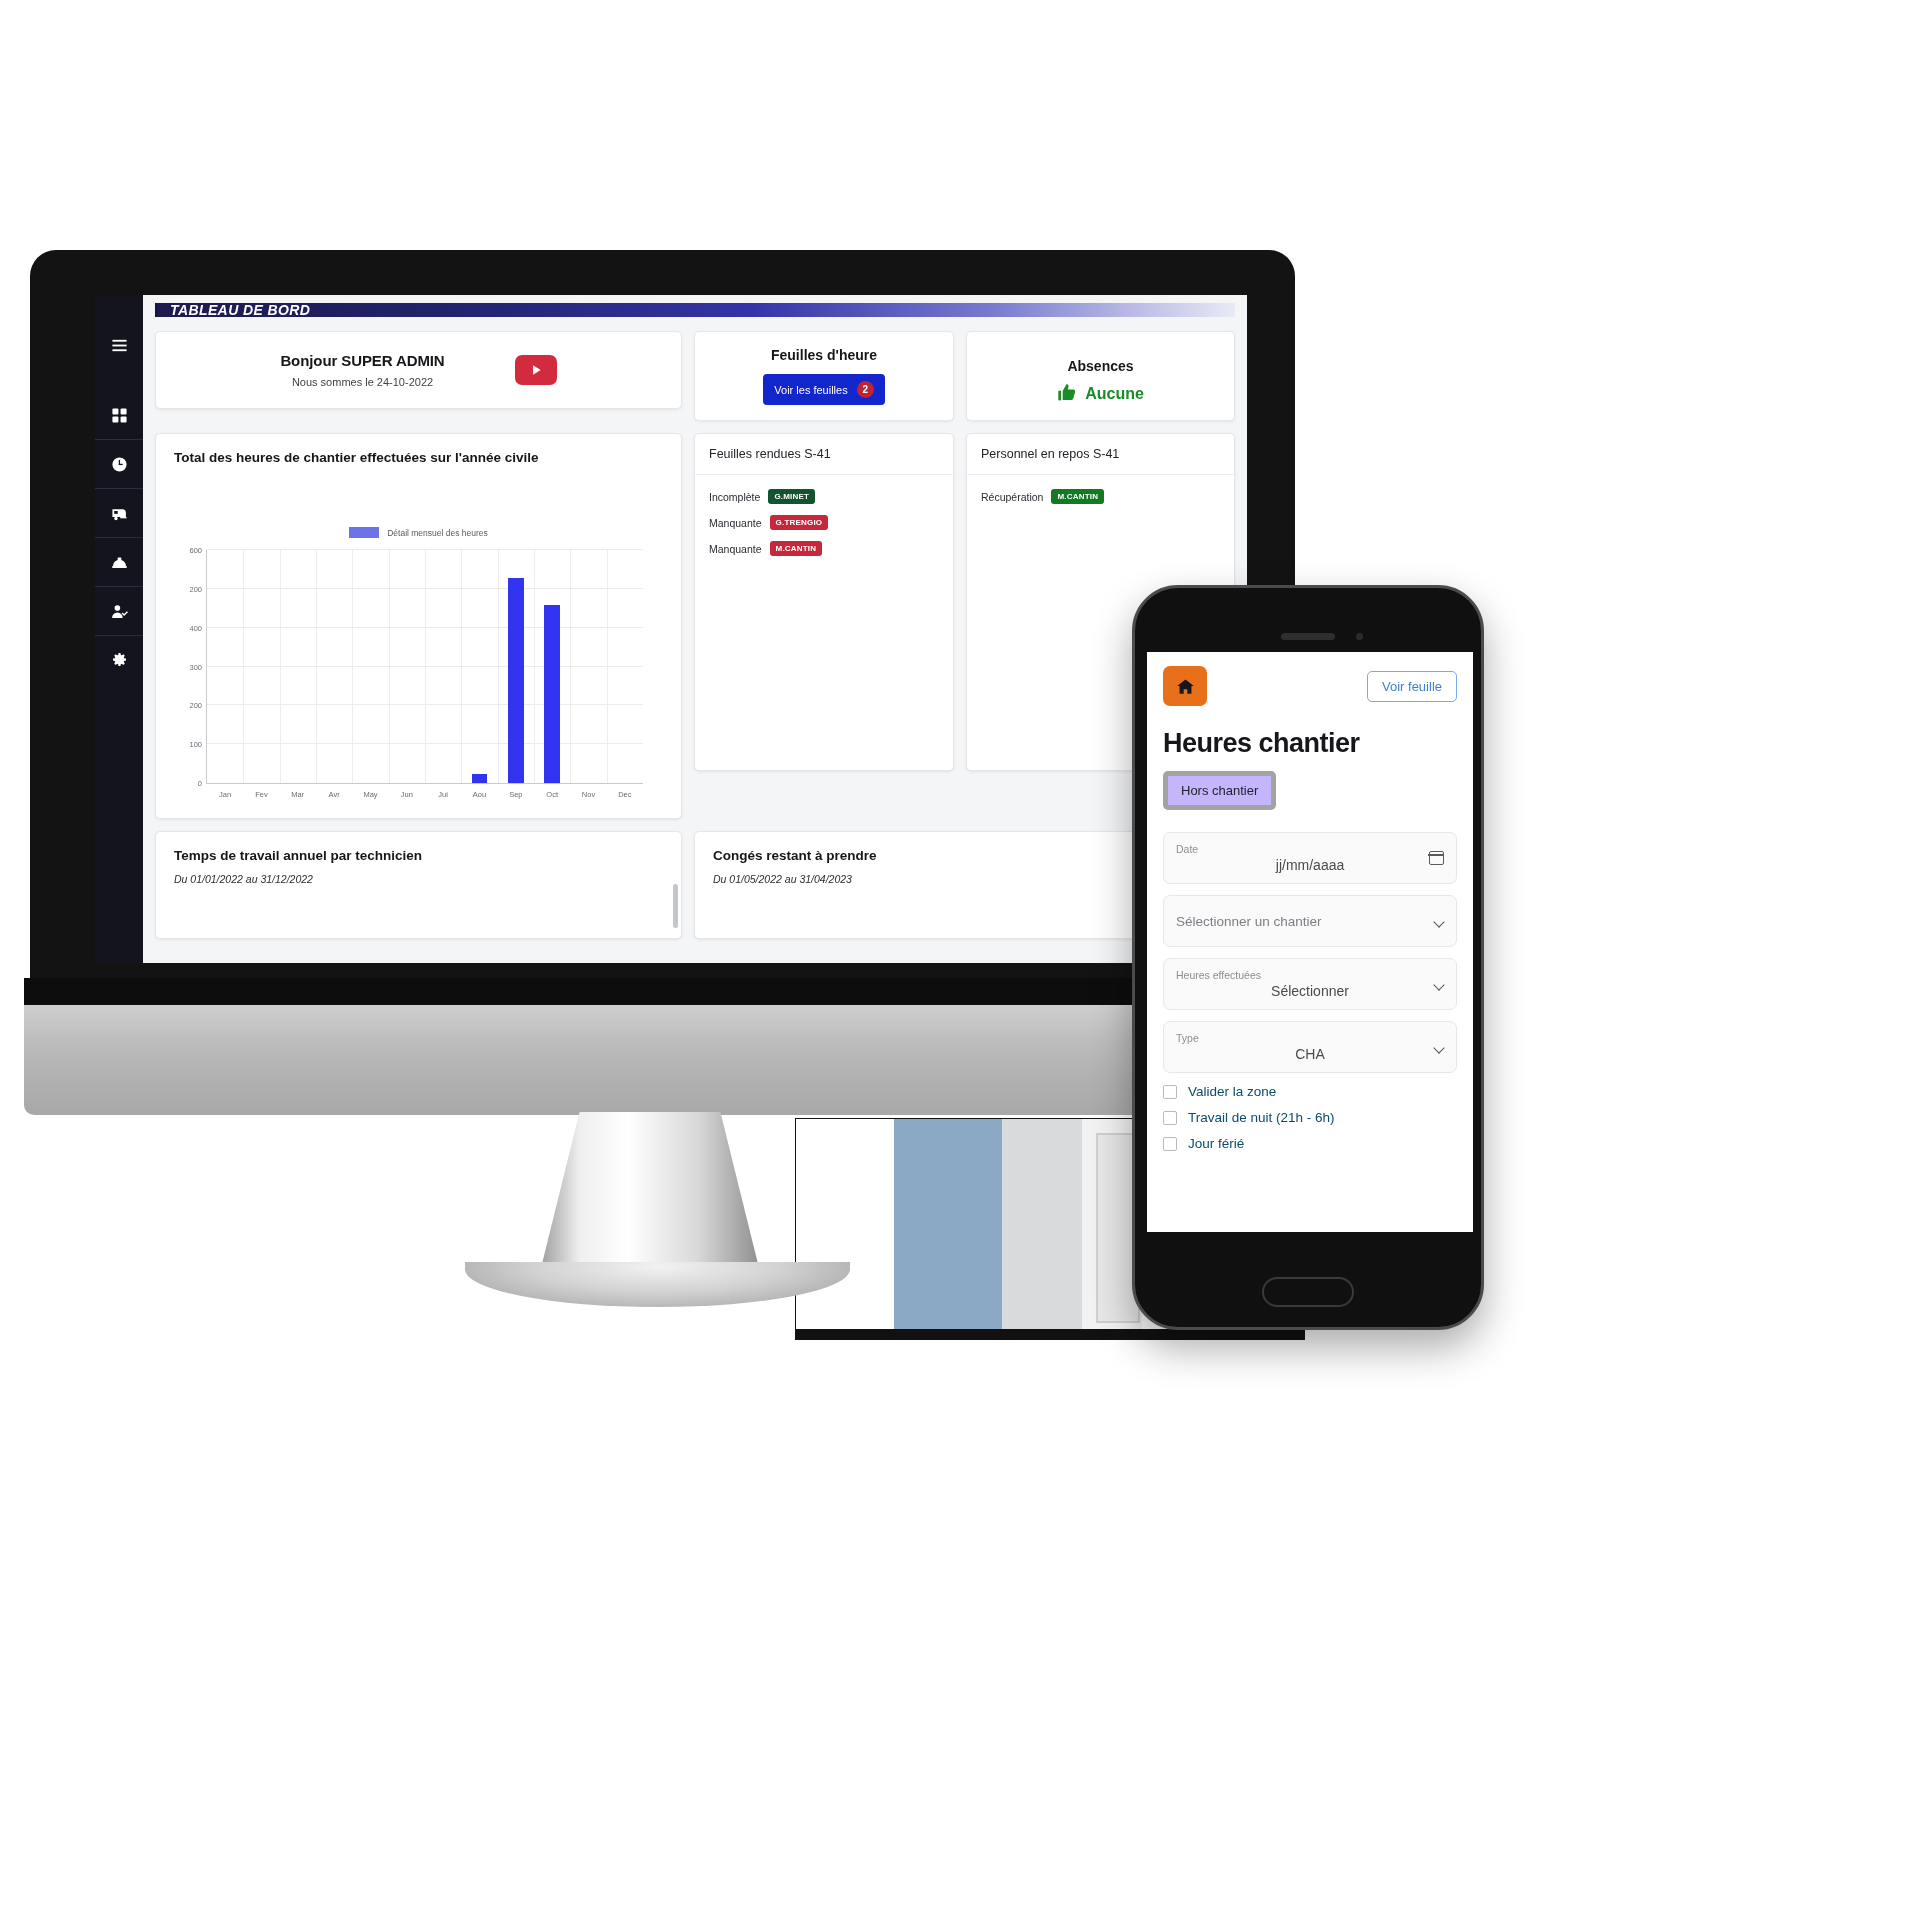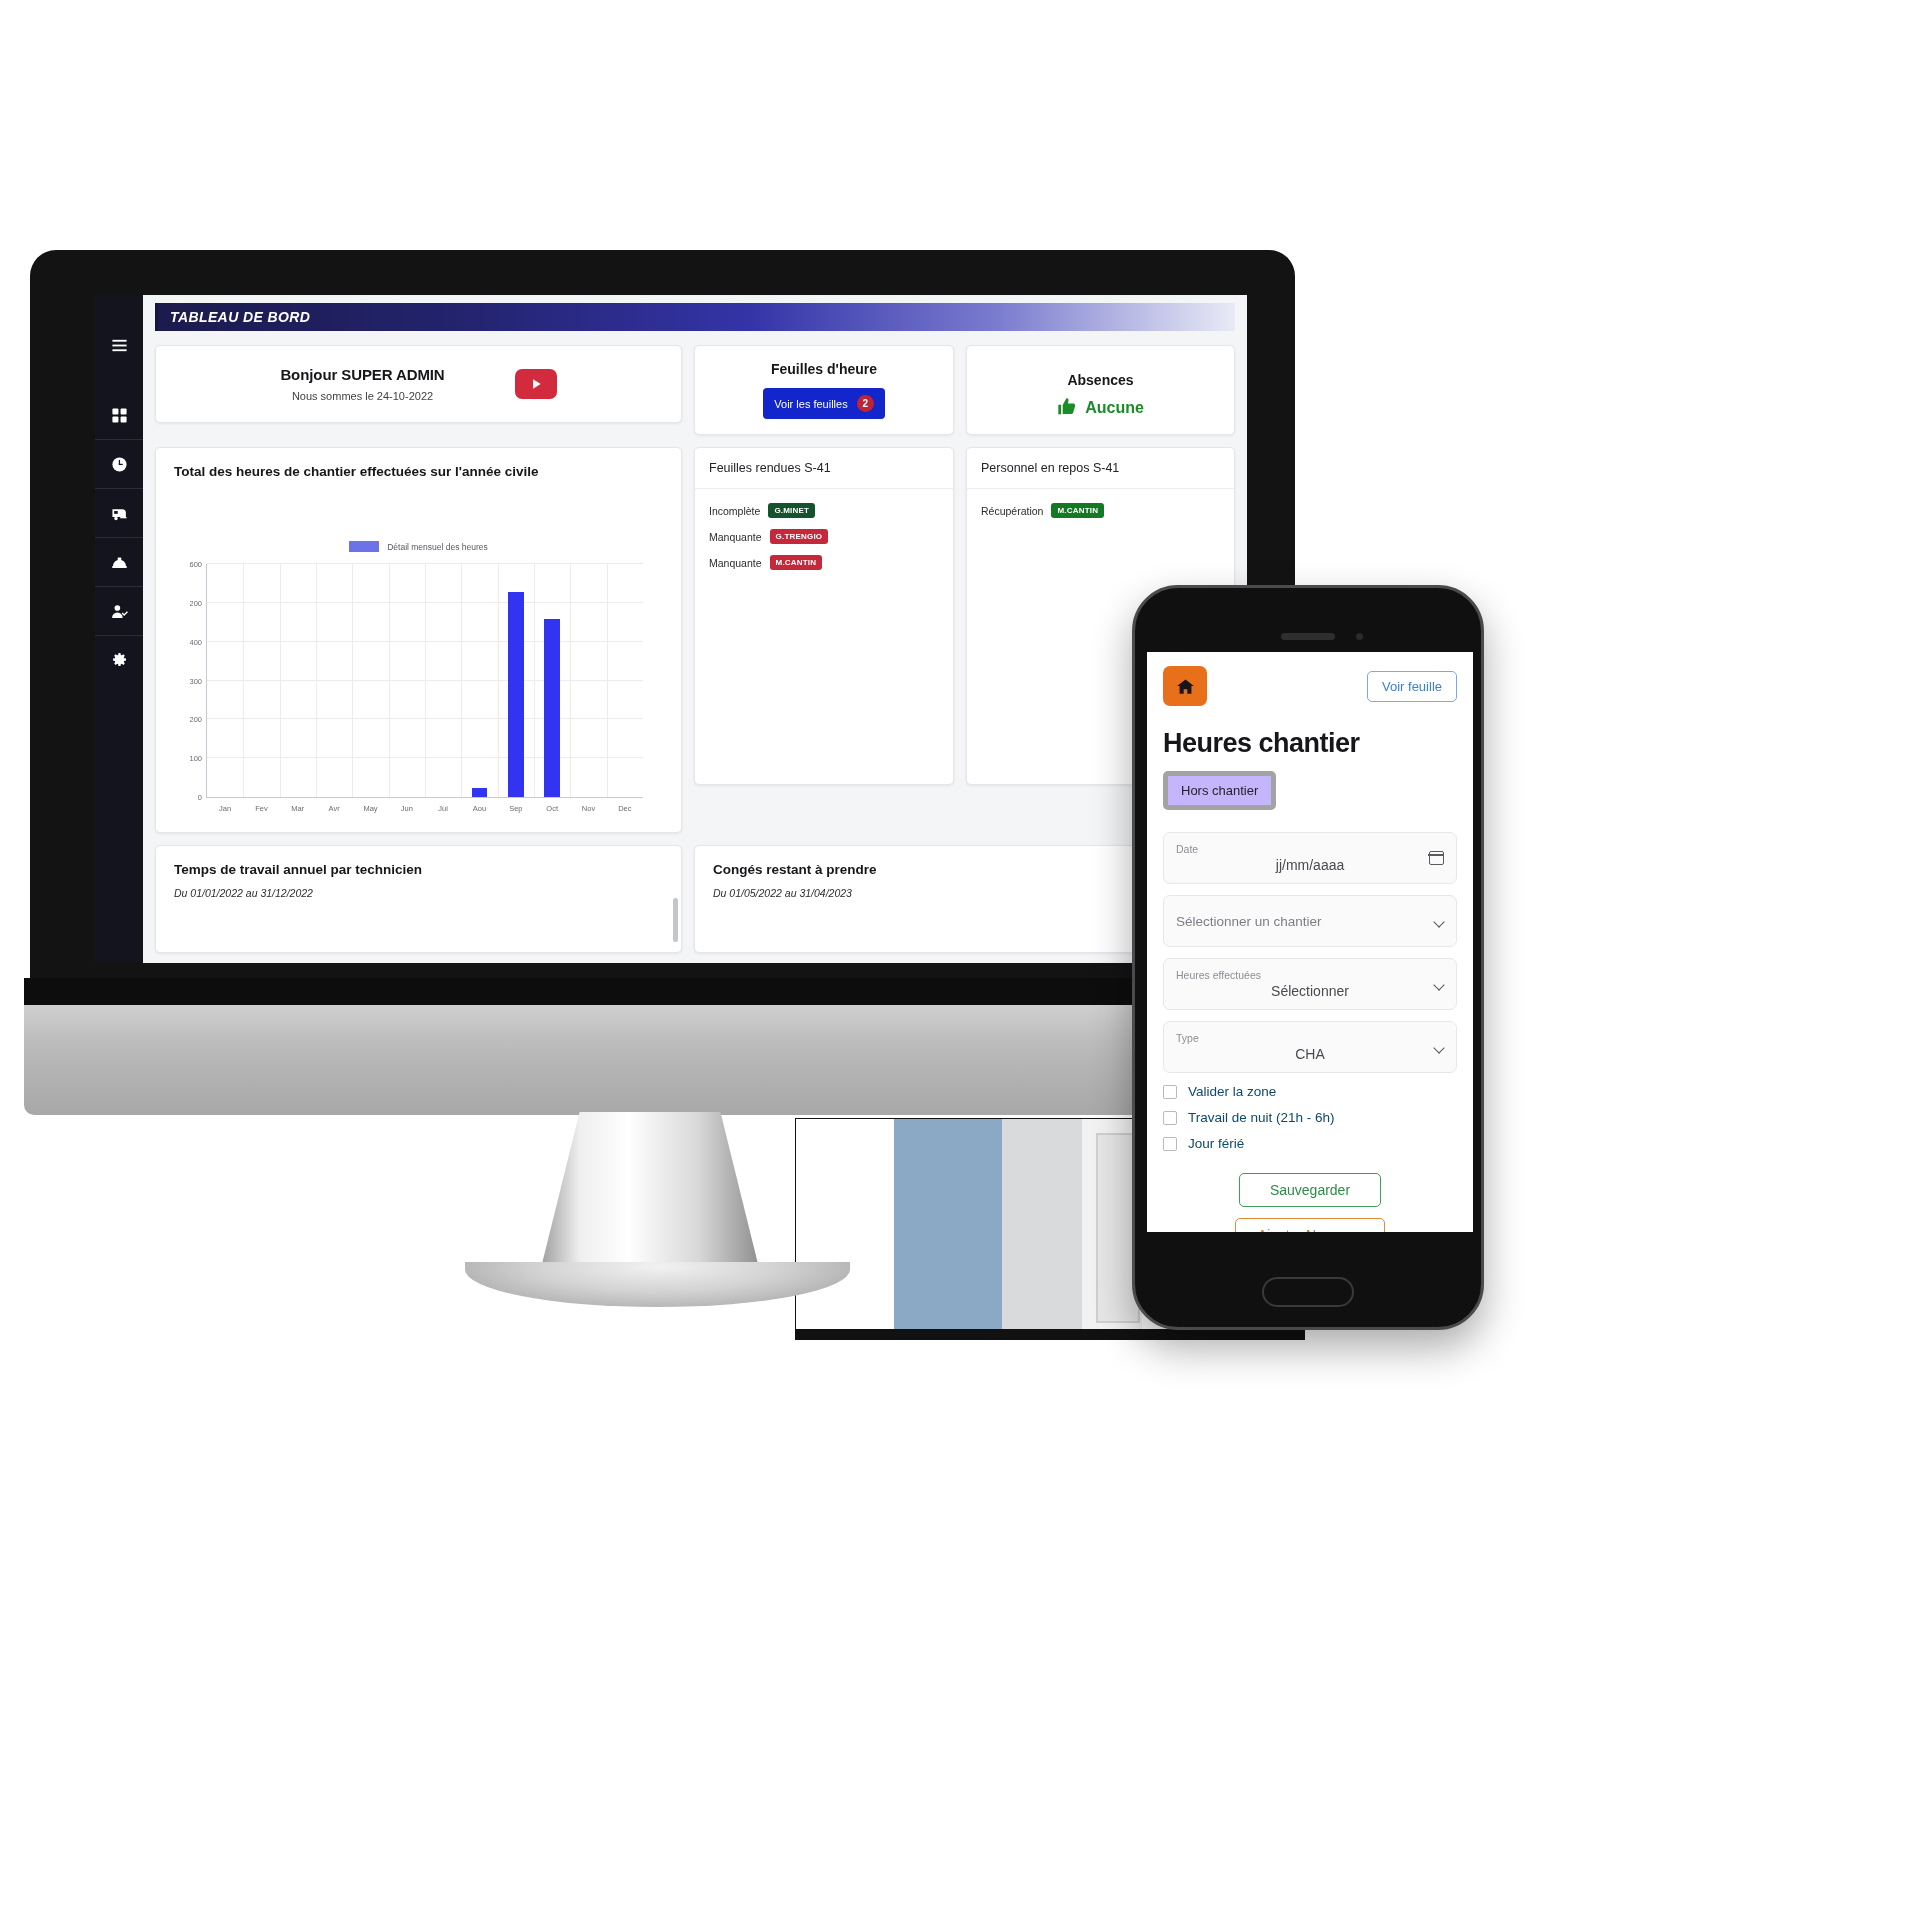--- a/index.html
+++ b/index.html
@@ -72,21 +72,21 @@
   .side-sep { width: 48px; height: 1px; background: #2c2c3c; }
   .side-btn svg { width: 17px; height: 17px; fill: #ffffff; display:block; }
 
   .app-main {
     flex: 1 1 auto;
     background: #f4f5f7;
     padding: 8px 12px 0 12px;
     overflow: hidden;
   }
   .page-title-bar {
-    height: 28px;
+    height: 14px;
     background: linear-gradient(90deg, #1b1b4d 0%, #23236e 28%, #3434a8 55%, #7a7ccf 78%, #e9eaf6 100%);
     display: flex; align-items: center;
     padding-left: 12px;
     margin-bottom: 14px;
     border-left: 3px solid #16163f;
   }
   .page-title-bar span {
     color:#fff; font-weight: 800; font-style: italic;
     font-size: 14px; letter-spacing: .4px;
   }
@@ -509,22 +509,18 @@
           <div class="ph-check">
             <span class="ph-box"></span>
             <span>Travail de nuit (21h - 6h)</span>
           </div>
           <div class="ph-check">
             <span class="ph-box"></span>
             <span>Jour férié</span>
           </div>
         </div>
 
-      <div class="ph-actions">
-        <button class="ph-save">Sauvegarder</button>
-        <button class="ph-add">Ajouter Nouveau</button>
-      </div>
     </div>
 
     <div class="phone-home-bar"></div>
   </div>
 
 </div>
 
 </body></html>

